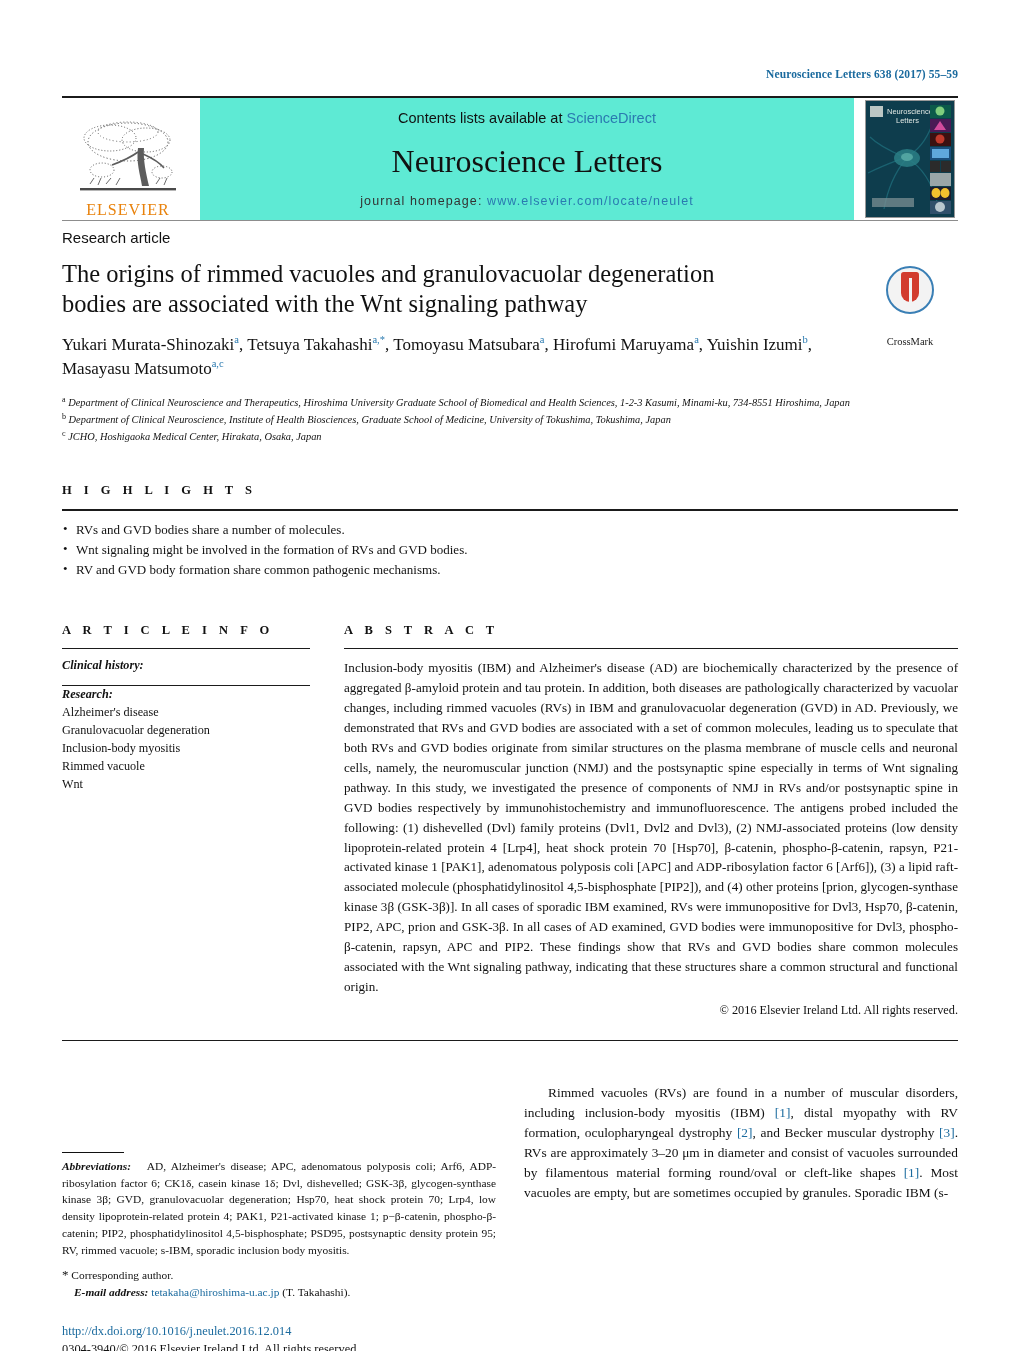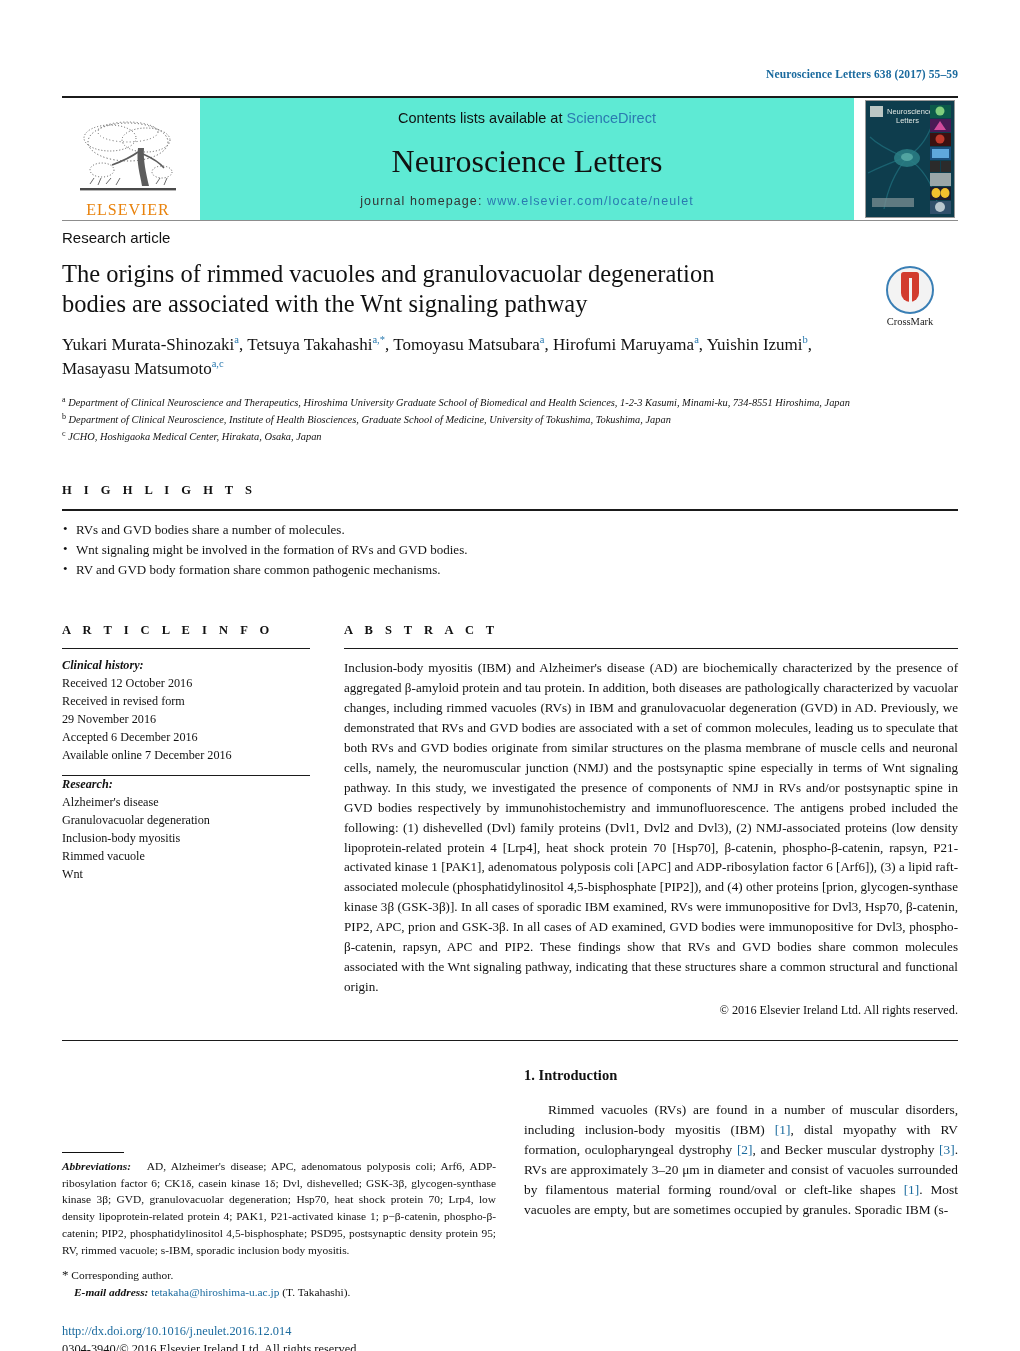--- a/index.html
+++ b/index.html
@@ -139,20 +139,21 @@
     color: #111;
   }
   .authors sup { color: #2a7ab0; font-size: 10.5px; }
   .crossmark {
     flex: 0 0 auto;
     width: 96px;
     display: flex;
     flex-direction: column;
     align-items: center;
     padding-top: 20px;
+    gap: 20px;
   }
   .cm-badge {
     width: 44px; height: 44px;
     border-radius: 50%;
     background: #f3f3f3;
     border: 2px solid #3a7fb5;
     position: relative;
     overflow: hidden;
   }
   .cm-badge::before {
@@ -416,27 +417,20 @@
         <li>RV and GVD body formation share common pathogenic mechanisms.</li>
       </ul>
   </div>
 
   <div class="two-col">
     <div class="info-col">
       <div class="smallcaps-head">A R T I C L E   I N F O</div>
       <div class="rule-med"></div>
       <div class="info-body">
         <div class="it">Clinical history:</div>
-        <div>
-            <div>Received 12 October 2016</div>
-            <div>Received in revised form</div>
-            <div>29 November 2016</div>
-            <div>Accepted 6 December 2016</div>
-            <div>Available online 7 December 2016</div>
-          </div>
       </div>
       <div class="rule-med"></div>
       <div class="info-body kw-block">
         <div class="it">Research:</div>
         <div>
             <div>Alzheimer's disease</div>
             <div>Granulovacuolar degeneration</div>
             <div>Inclusion-body myositis</div>
             <div>Rimmed vacuole</div>
             <div>Wnt</div>
@@ -471,18 +465,17 @@
           <span>(T. Takahashi).</span>
         </div>
       </div>
       <div class="doi-block">
         <div class="doi">http://dx.doi.org/10.1016/j.neulet.2016.12.014</div>
         <div>0304-3940/© 2016 Elsevier Ireland Ltd. All rights reserved.</div>
       </div>
     </div>
 
     <div class="col-right">
-      <h2 class="sec-head">1.  Introduction</h2>
       <p class="intro-p">Rimmed vacuoles (RVs) are found in a number of muscular disorders, including inclusion-body myositis (IBM) <span class="ref">[1]</span>, distal myopathy with RV formation, oculopharyngeal dystrophy <span class="ref">[2]</span>, and Becker muscular dystrophy <span class="ref">[3]</span>. RVs are approximately 3–20 μm in diameter and consist of vacuoles surrounded by filamentous material forming round/oval or cleft-like shapes <span class="ref">[1]</span>. Most vacuoles are empty, but are sometimes occupied by granules. Sporadic IBM (s-</p>
     </div>
   </div>
 
 </div>
 
 </body></html>

